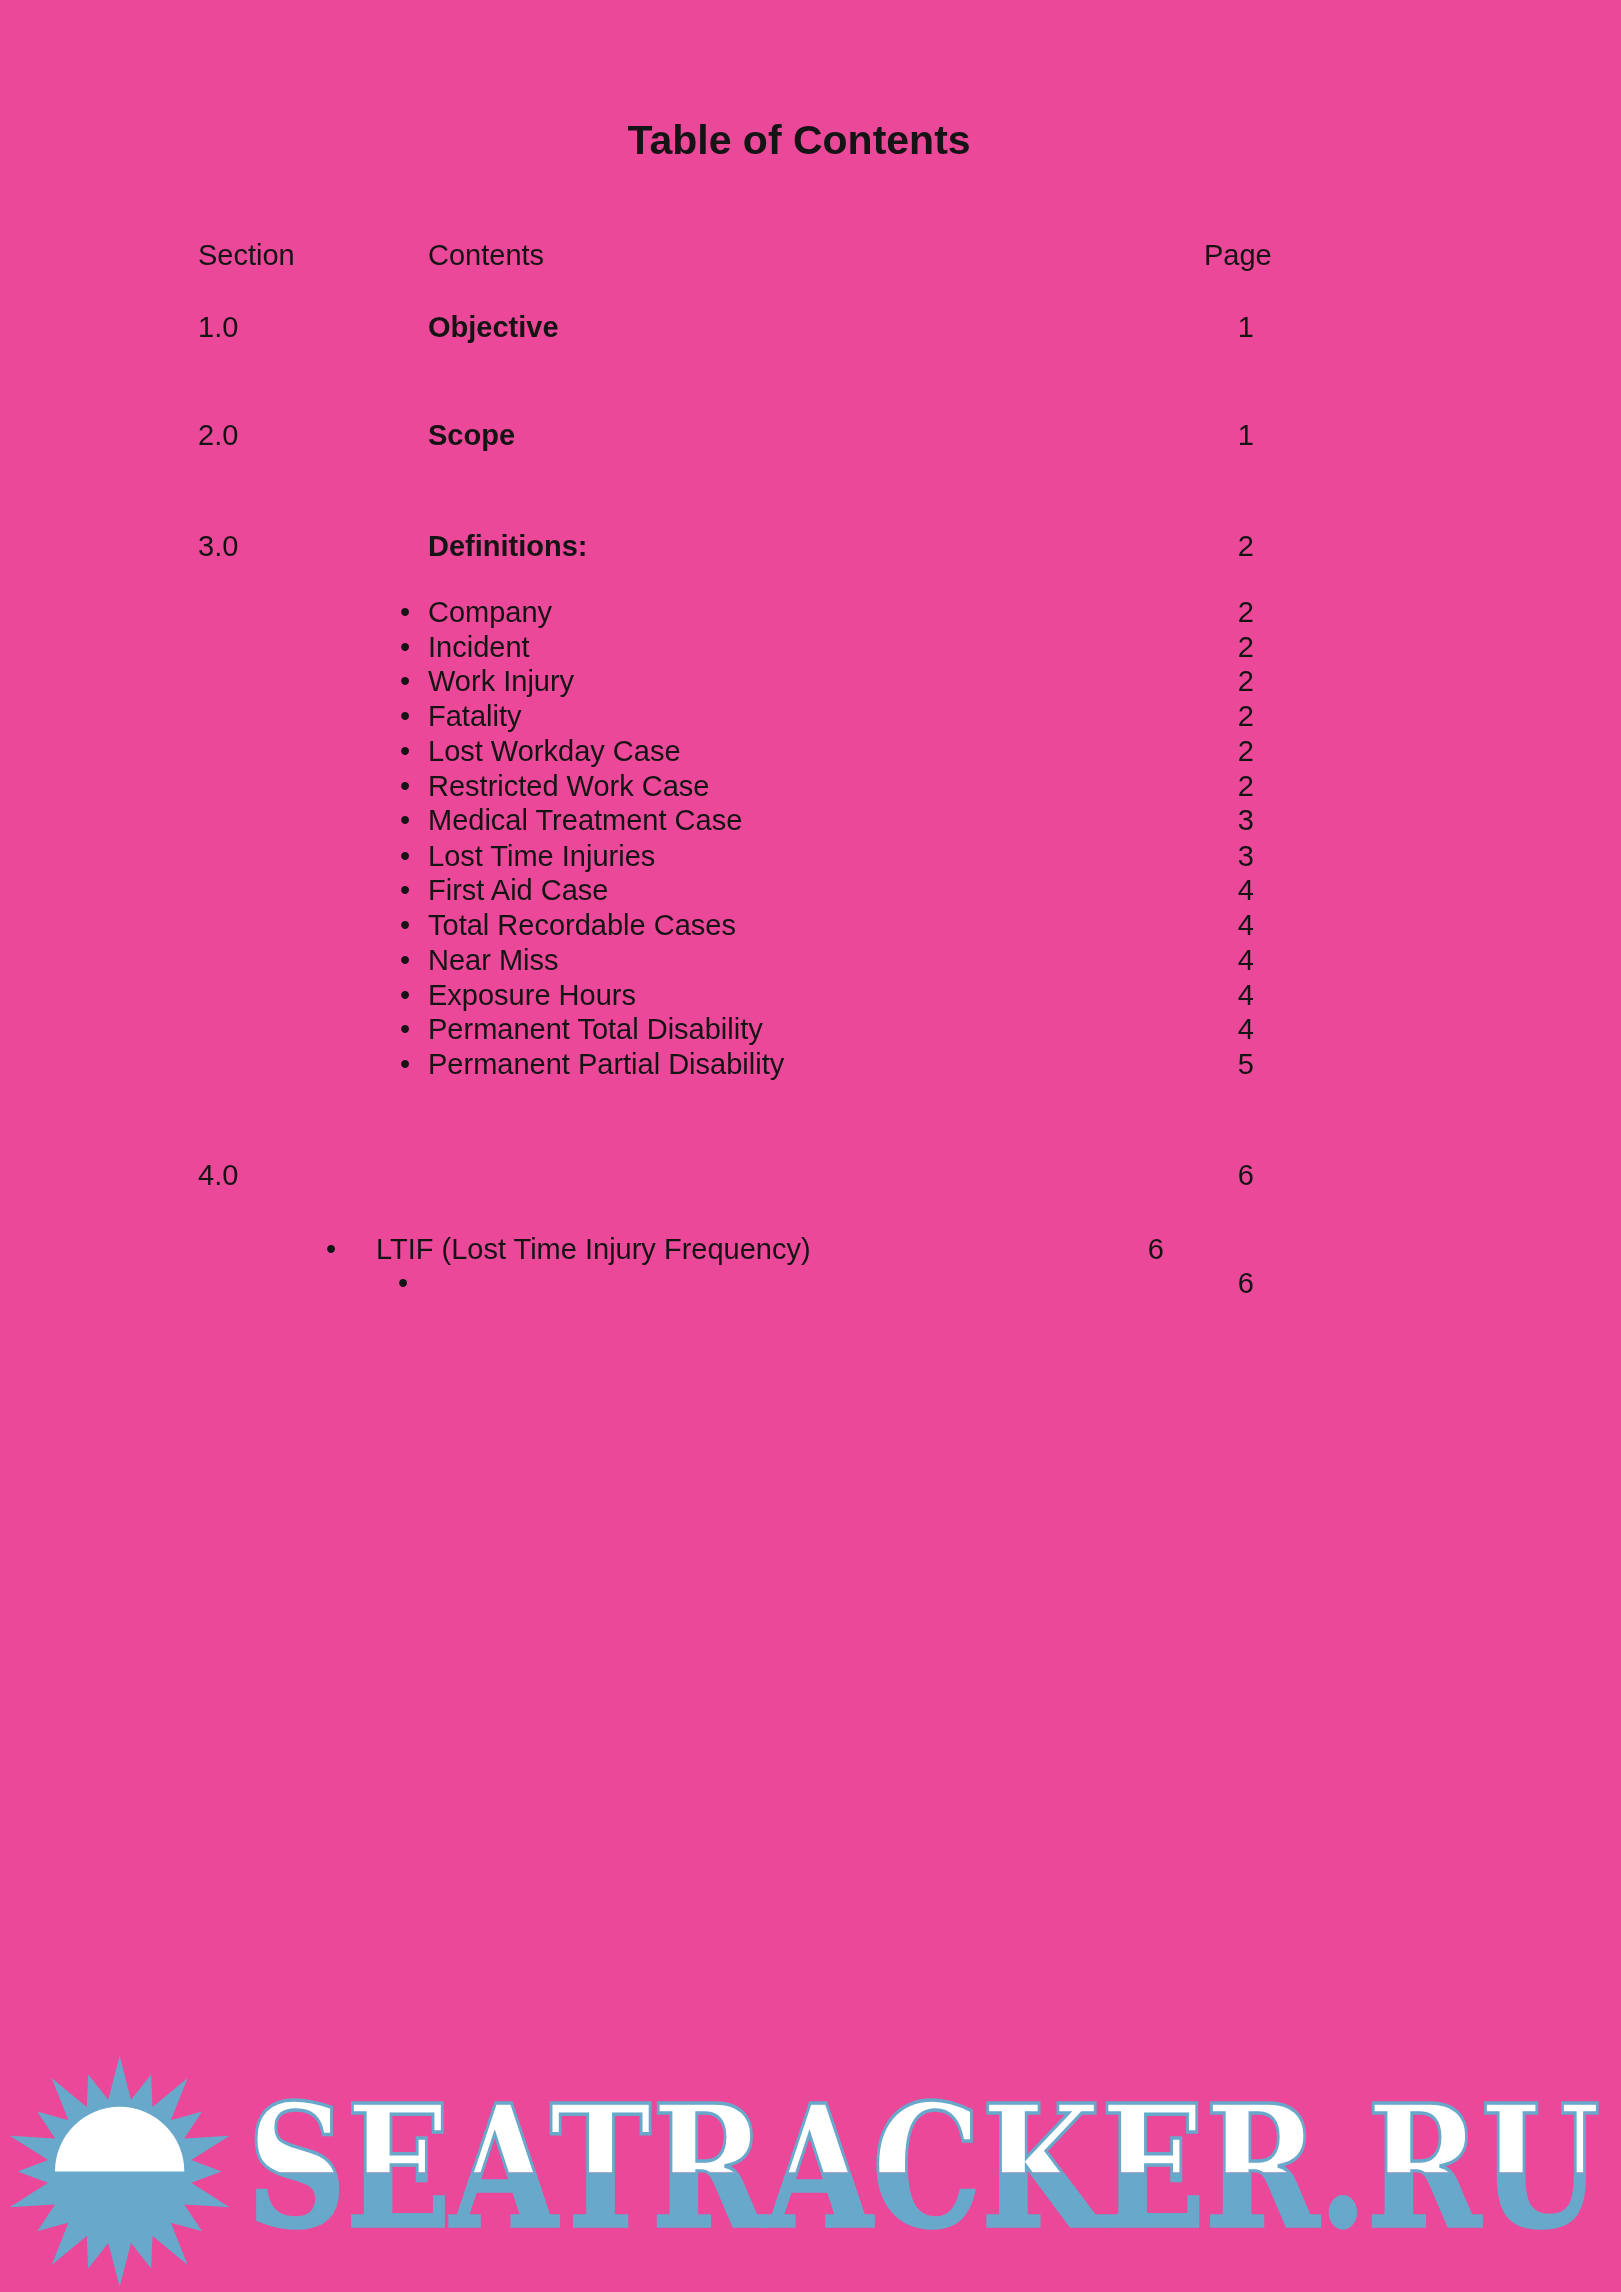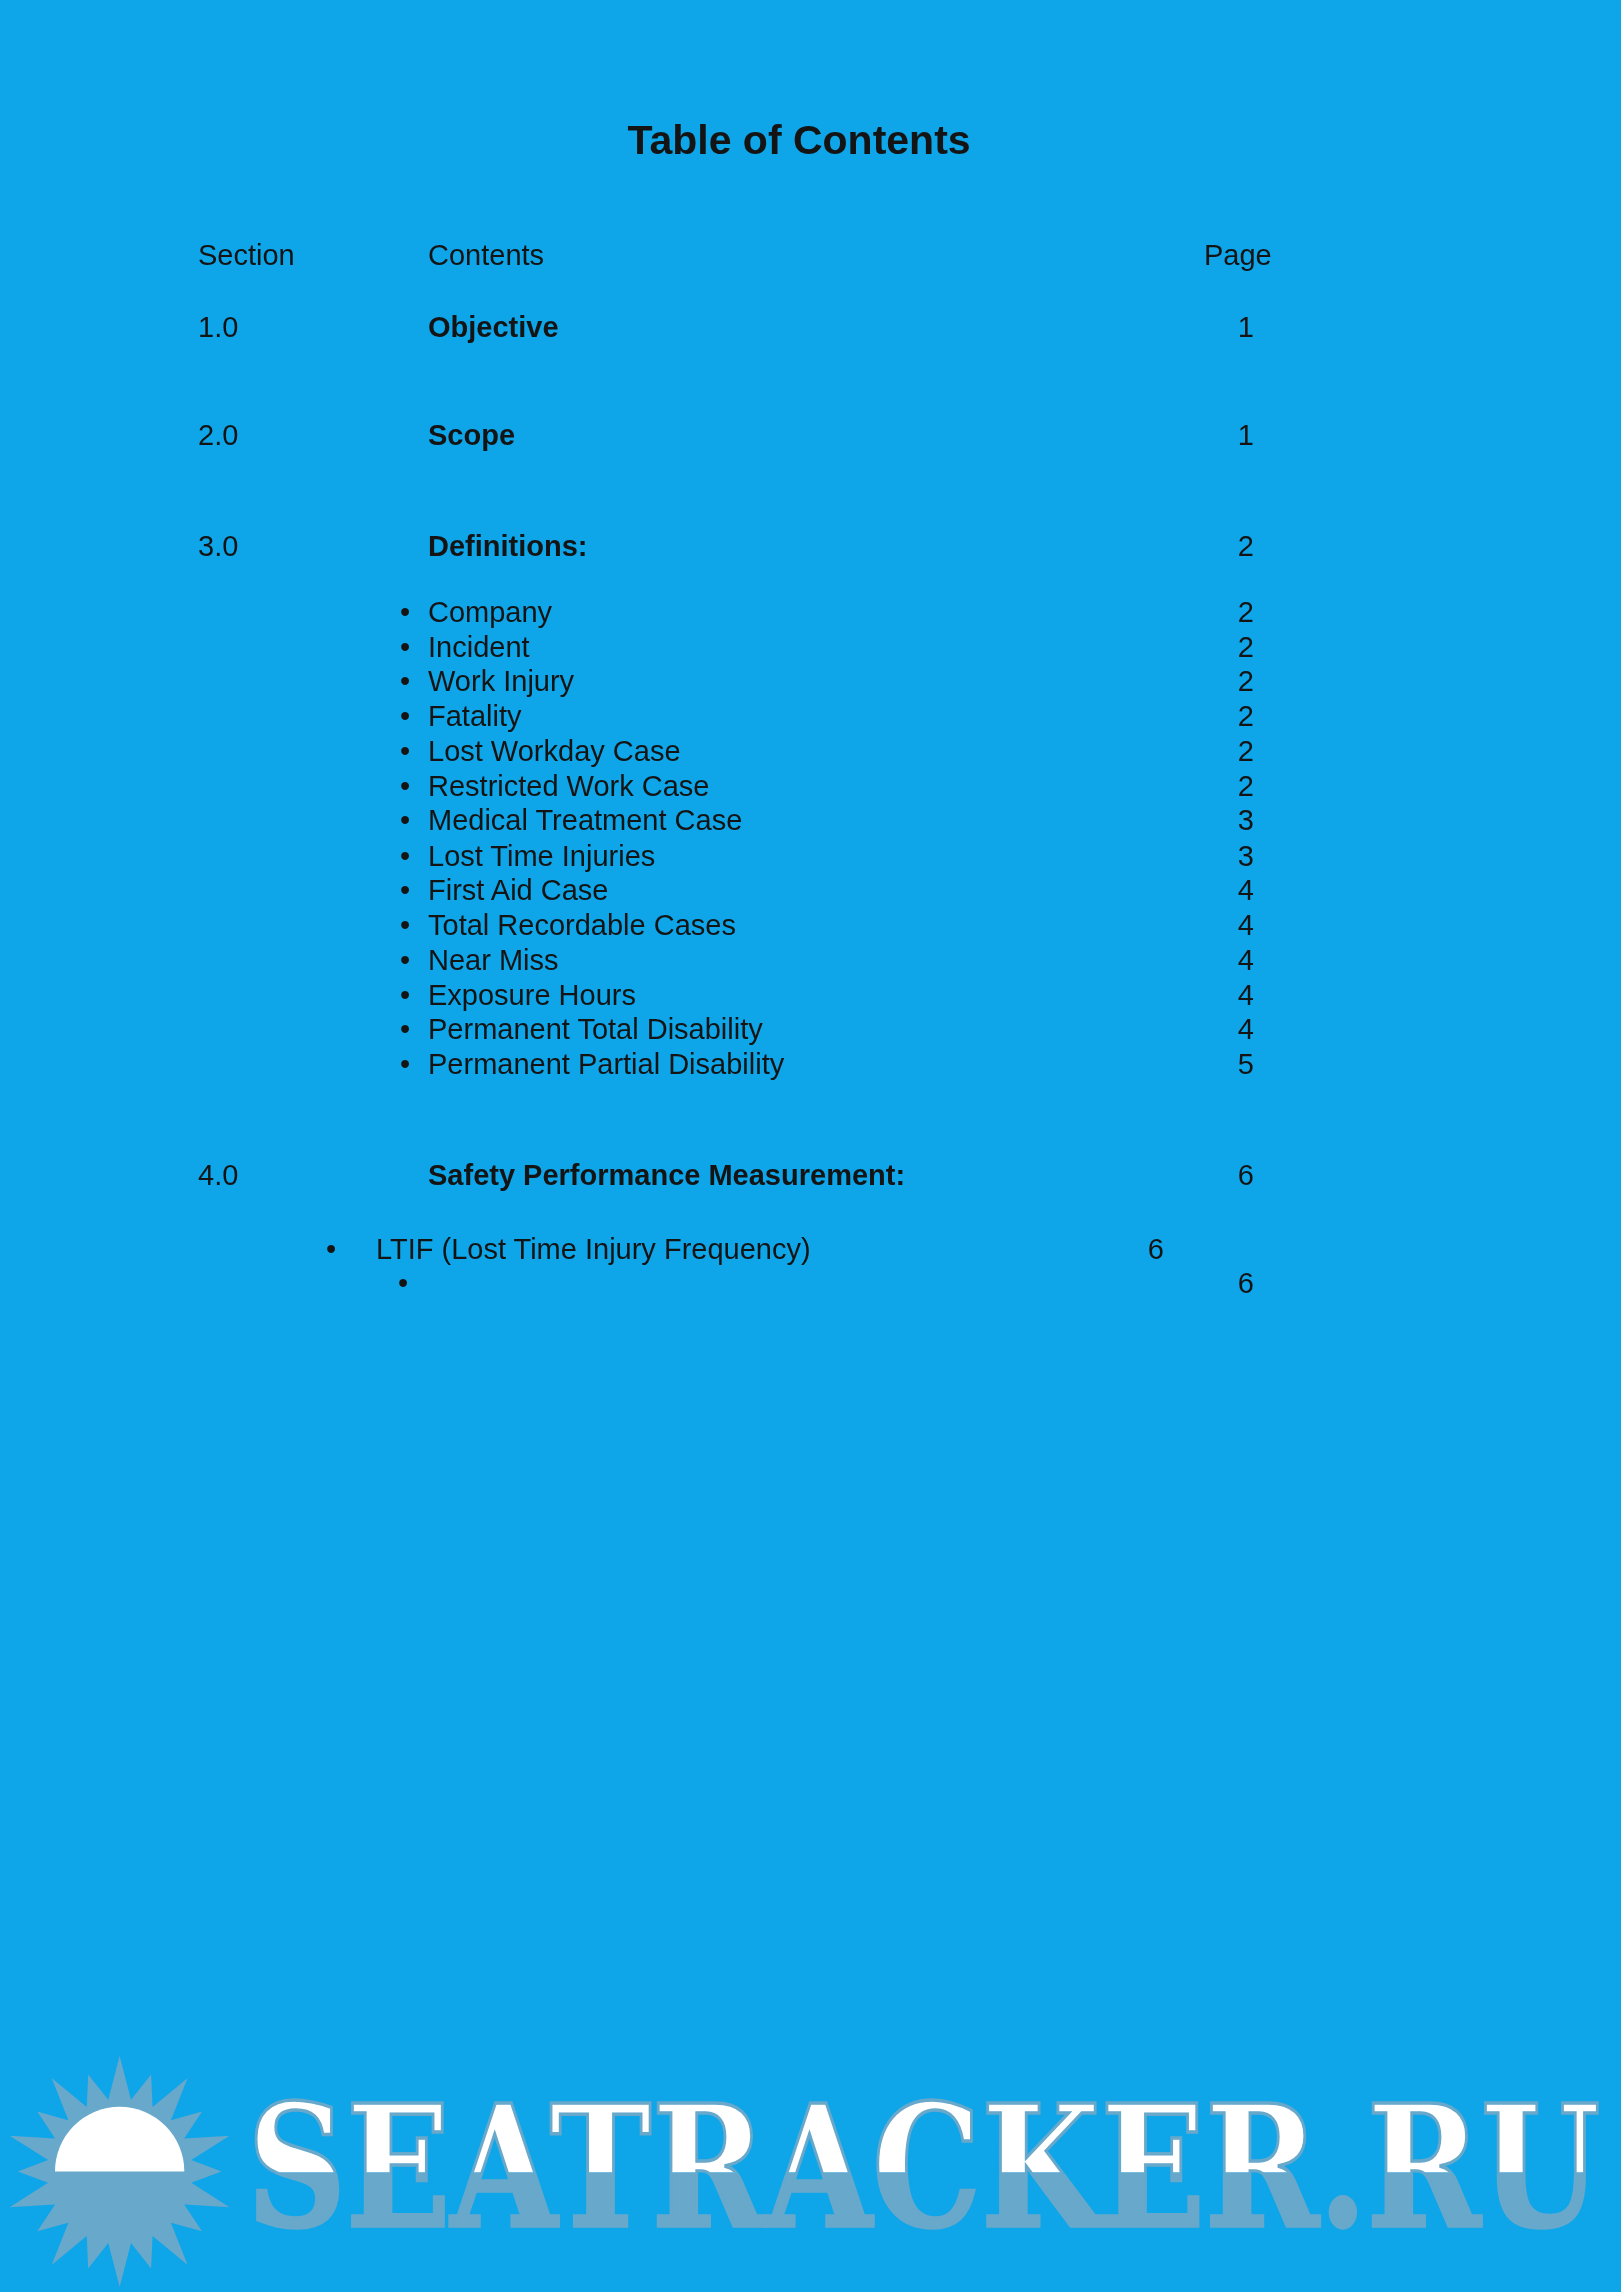--- a/index.html
+++ b/index.html
@@ -1,20 +1,20 @@
 <!DOCTYPE html>
 <html><head>
 <meta charset="utf-8">
 <style>
   html,body{margin:0;padding:0;background:#ffffff;}
   .page{
     position:relative;
     width:1621px;
     height:2293px;
-    background:#0ea5e9;
+    background:#ec4899;
     overflow:hidden;
     font-family:"Liberation Sans", sans-serif;
     color:#141414;
   }
   .doc-title{
     position:absolute;
     top:117px; left:0;
     width:1598px;
     text-align:center;
     font-size:41px;
@@ -149,21 +149,20 @@
     <span class="col-page">4</span>
   </div>
   <div class="row" style="top:1016px">
     <span class="dot">•</span>
     <span class="col-label">Permanent Partial Disability</span>
     <span class="col-page">5</span>
   </div>
 
   <div class="row" style="top:1127px">
     <span class="col-num">4.0</span>
-    <span class="col-label bold">Safety Performance Measurement:</span>
     <span class="col-page">6</span>
   </div>
 
   <div class="row m-ltif" style="top:1201px">
     <span class="dot">•</span>
     <span class="col-label">LTIF (Lost Time Injury Frequency)</span>
     <span class="col-page">6</span>
   </div>
   <div class="row m-trcf" style="top:1235px">
     <span class="dot">•</span>

